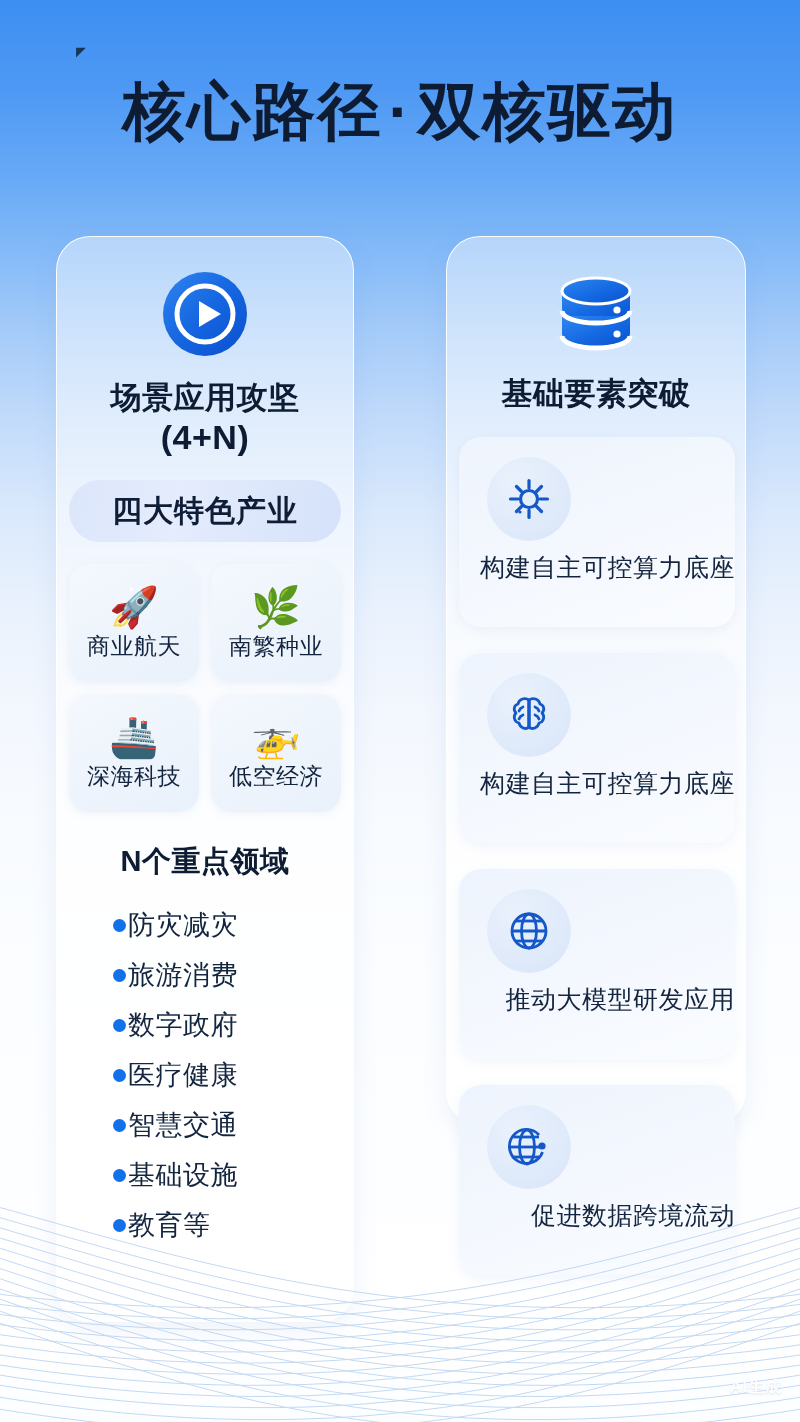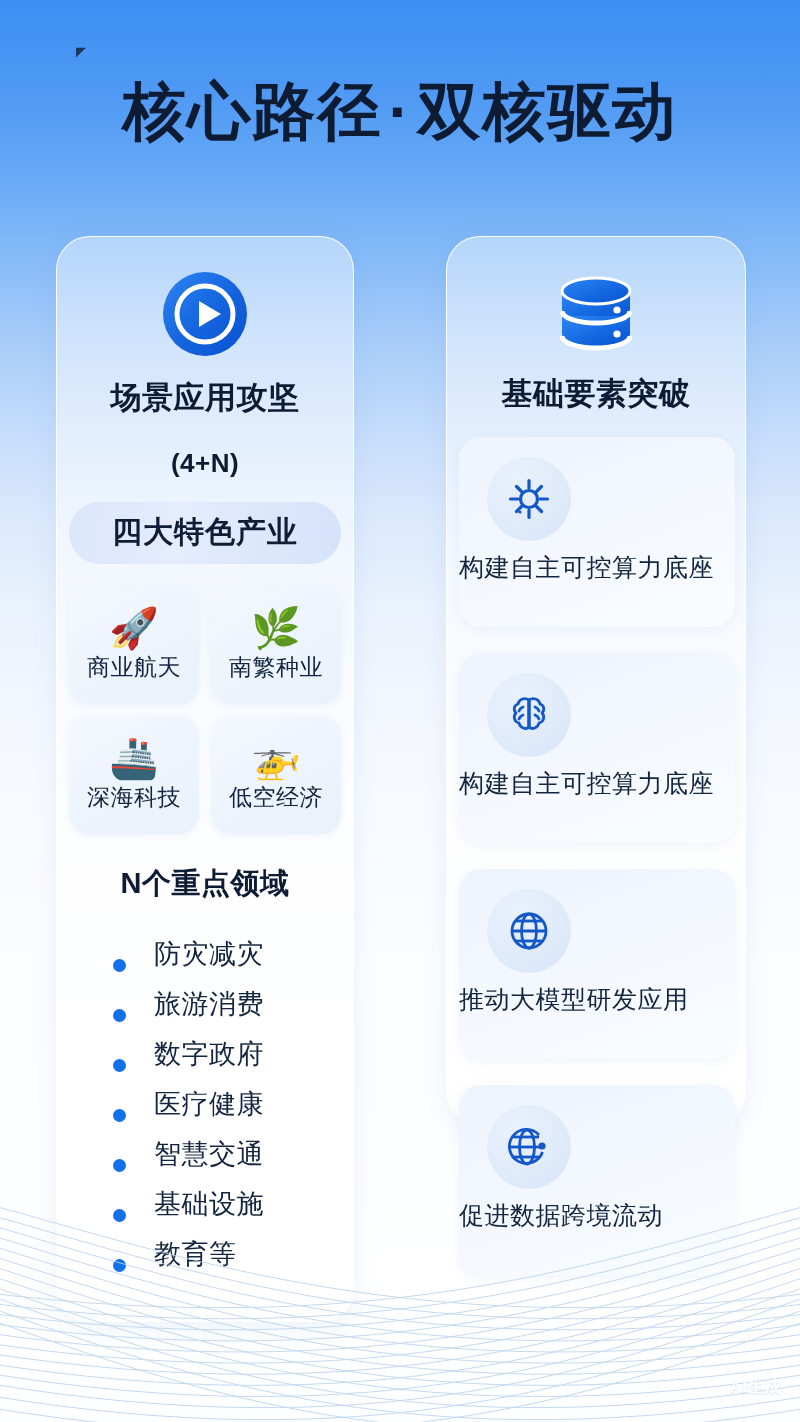--- a/index.html
+++ b/index.html
@@ -94,21 +94,21 @@
     margin: 0 auto 16px;
   }
 
   .col-title {
     font-size: 31px;
     font-weight: 700;
     color: #0d1b33;
     line-height: 1.22;
     letter-spacing: .5px;
   }
-  .col-title .sub-line { display: block; font-size: 26px; margin-top: 31px; }
+  .col-title .sub-line { display: block; font-size: 34px; }
 
   
   .pill {
     margin: 22px auto 0;
     width: 272px;
     height: 62px;
     border-radius: 31px;
     background: linear-gradient(100deg, #dce6fb 0%, #e4ecfd 40%, #dde7fb 70%, #d5e2fa 100%);
     display: flex;
     align-items: center;
@@ -154,23 +154,23 @@
     font-weight: 700;
     color: #0d1b33;
     letter-spacing: .5px;
   }
   .bullets {
     margin: 18px 0 0 56px;
     list-style: none;
   }
   .bullet {
     display: flex;
-    align-items: flex-end;
+    align-items: center;
     height: 50px;
-    gap: 28px;
+    gap: 2px;
   }
   .bullet-dot {
     width: 13px; height: 13px;
     border-radius: 50%;
     background: #1271e8;
     flex: 0 0 auto;
   }
   .bullet-text {
     font-size: 27px;
     font-weight: 500;
@@ -192,21 +192,21 @@
   .panel-badge {
     width: 84px; height: 84px;
     margin: 0 0 10px 28px;
     border-radius: 50%;
     background: radial-gradient(circle at 34% 28%, #e9f1fc 0%, #dfeafa 60%, #d8e5f8 100%);
     display: flex;
     align-items: center;
     justify-content: center;
   }
   .panel-label {
-    text-align: left;
+    text-align: right;
     font-size: 25px;
     font-weight: 500;
     color: #14253f;
     letter-spacing: .5px;
   }
 
   
   .watermark {
     position: absolute;
     right: 18px; bottom: 24px;

